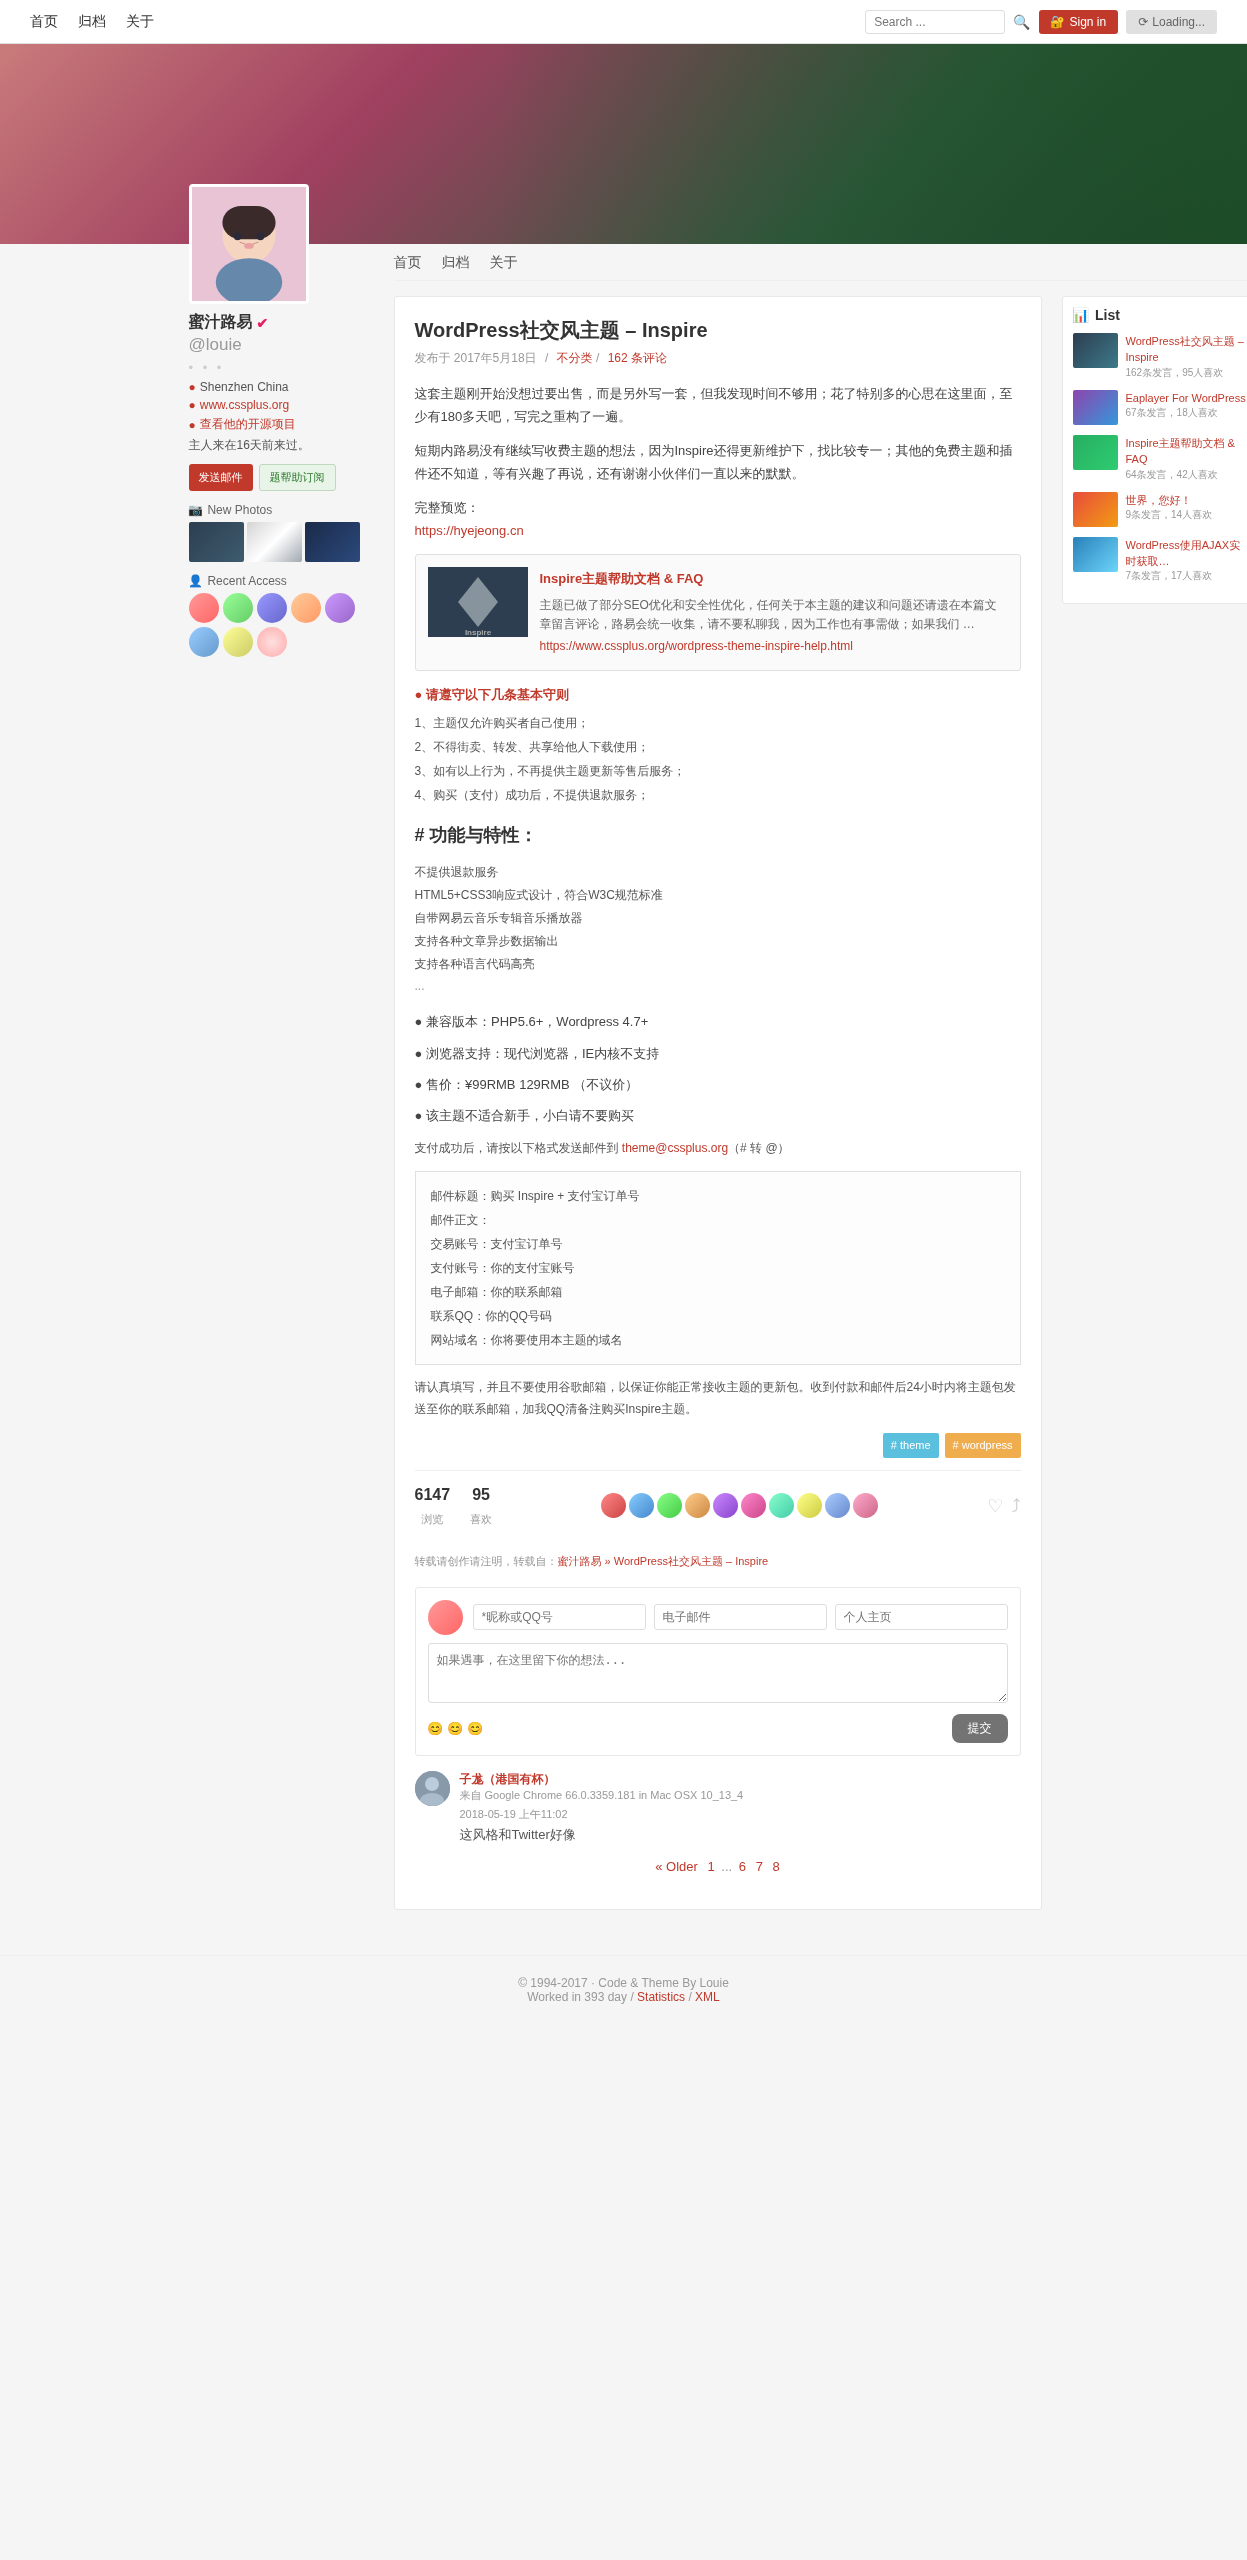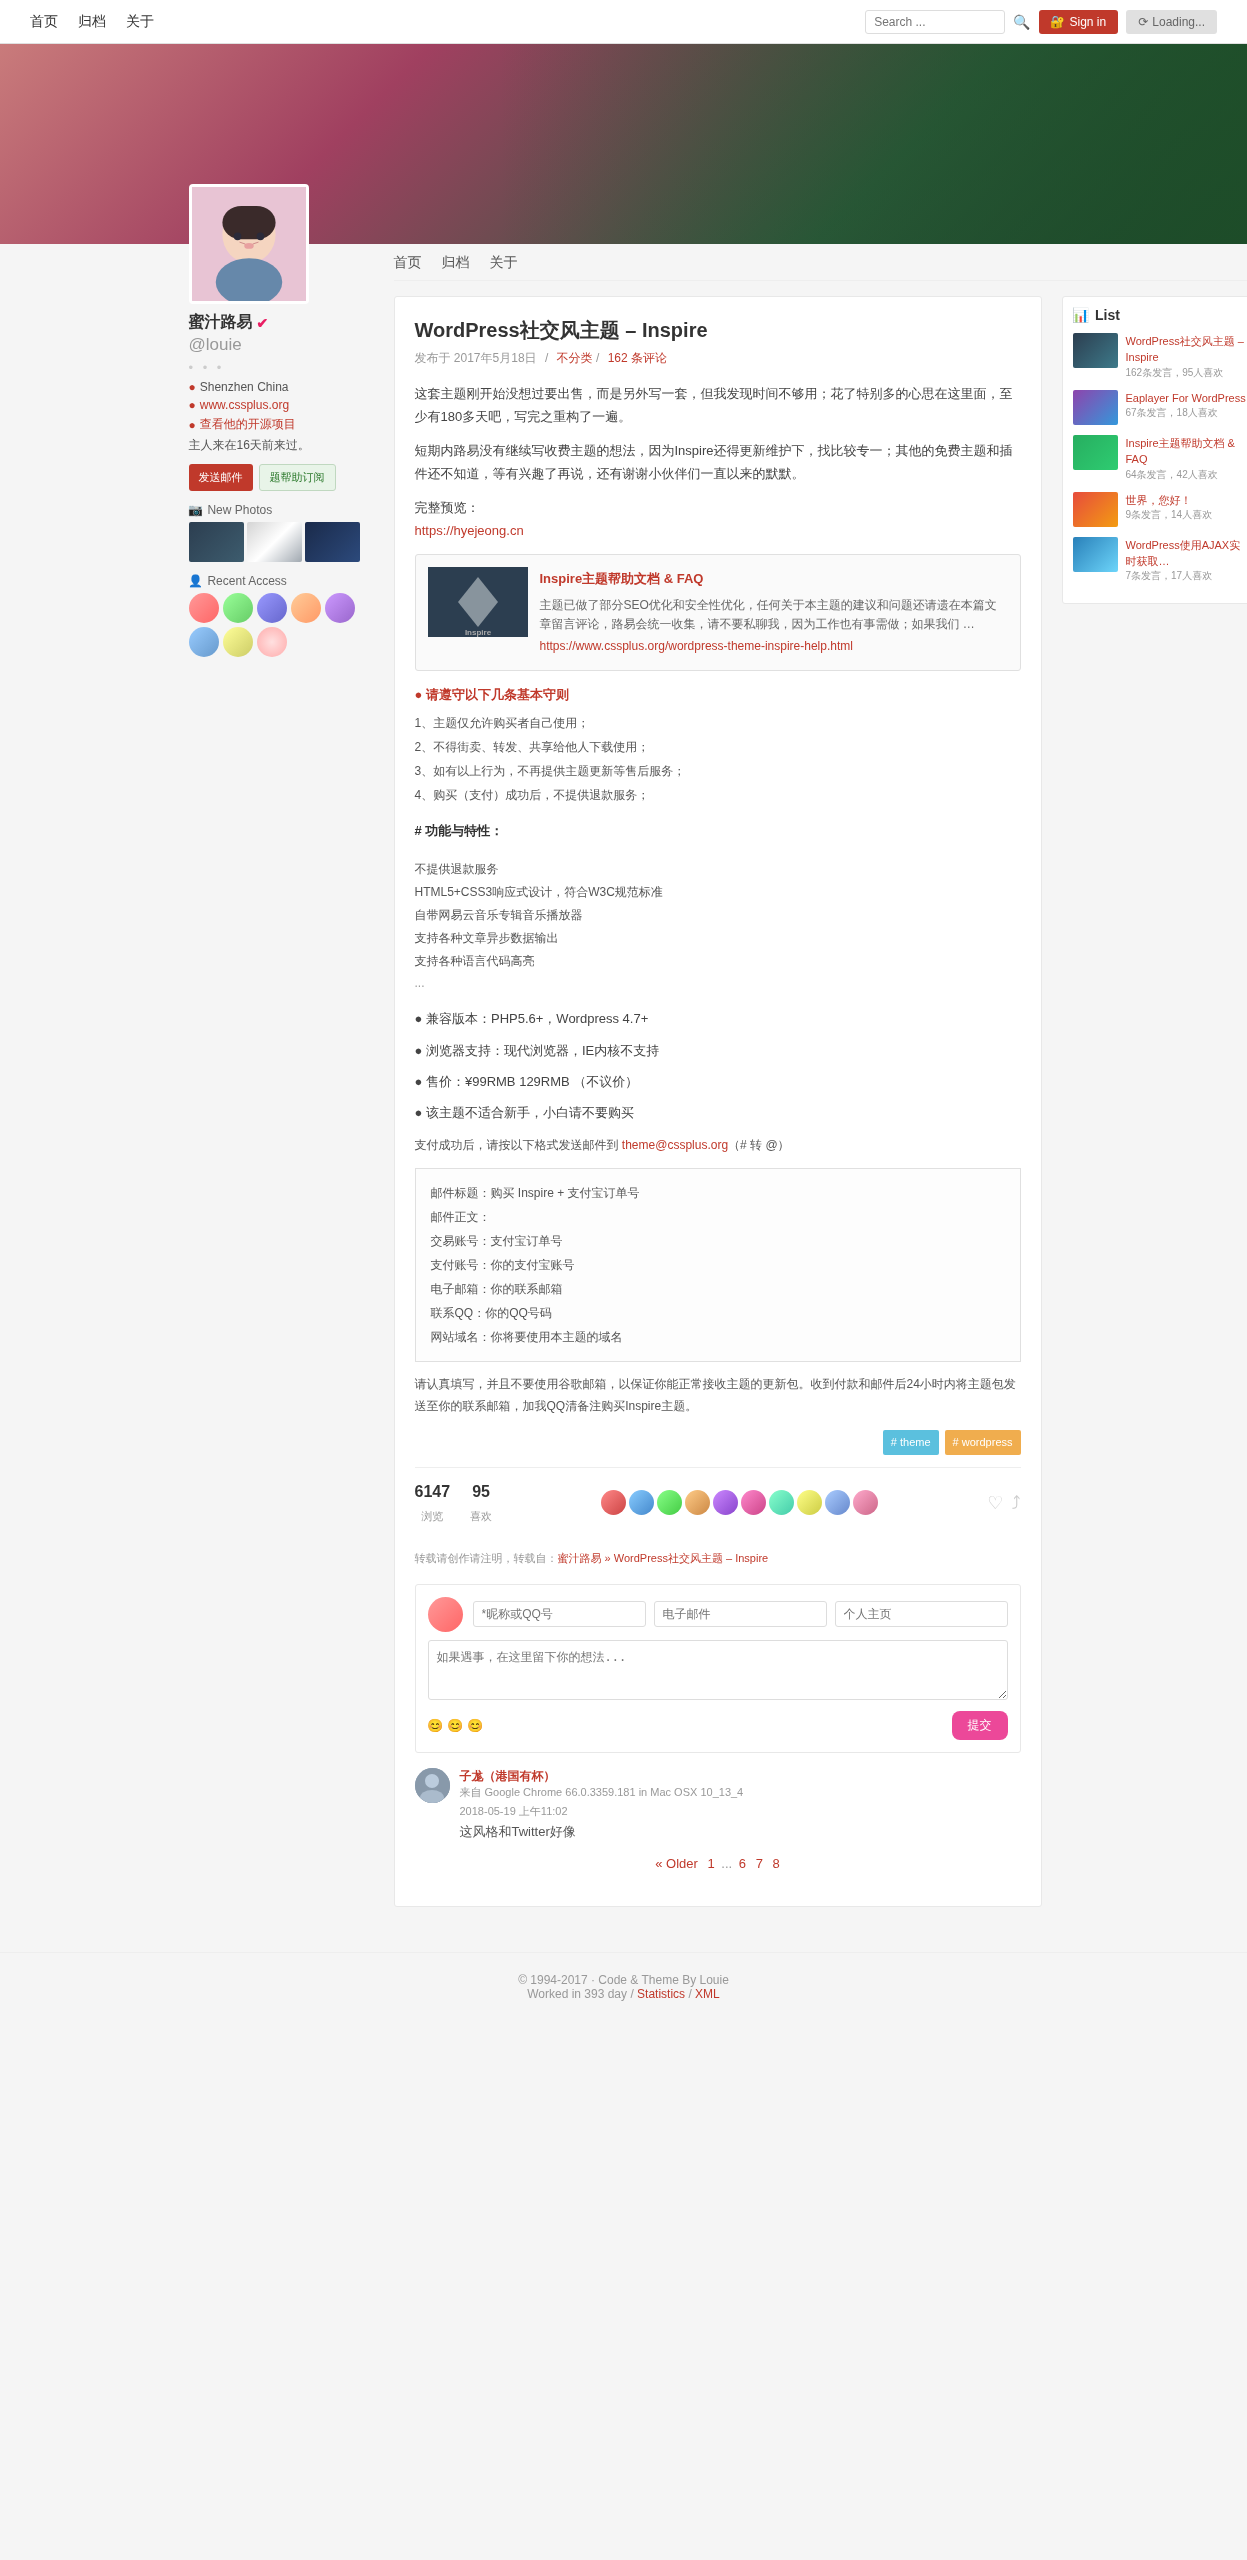--- a/index.html
+++ b/index.html
@@ -219,21 +219,21 @@
     .inspire-card-desc { font-size: 12px; color: #666; line-height: 1.6; }
     .inspire-card-link { color: #c0392b; font-size: 12px; }
 
     
     .rules-section { margin: 12px 0; }
     .rules-title { font-size: 13px; color: #c0392b; margin-bottom: 5px; font-weight: bold; }
     .rule-item { font-size: 12px; color: #555; line-height: 2; }
 
     
     .features-section { margin: 12px 0; }
-    .features-title { font-size: 13px; color: #333; font-weight: bold; margin-bottom: 16px; }
+    .features-title { font-size: 18px; color: #333; font-weight: bold; margin-bottom: 10px; }
     .feature-item { font-size: 12px; color: #555; line-height: 1.9; }
 
     
     .spec-item { font-size: 13px; color: #444; margin: 8px 0; display: flex; align-items: baseline; gap: 5px; }
 
     
     .email-info-box {
       border: 1px solid #e0e0e0;
       padding: 12px 15px;
       margin: 12px 0;
@@ -310,21 +310,21 @@
       border-radius: 3px;
       padding: 8px;
       font-size: 12px;
       height: 60px;
       resize: vertical;
       color: #999;
     }
     .comment-form-footer { display: flex; justify-content: space-between; align-items: center; margin-top: 8px; }
     .comment-tools { color: #ccc; font-size: 13px; }
     .btn-submit {
-      background: #ec4899;
+      background: #737373;
       color: #fff;
       border: none;
       border-radius: 8px;
       padding: 6px 16px;
       font-size: 12px;
       cursor: pointer;
     }
 
     
     .comment-item { display: flex; gap: 10px; margin: 15px 0; }

